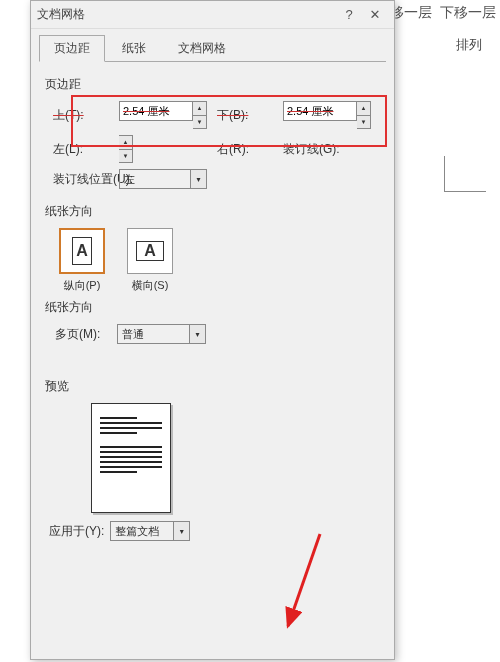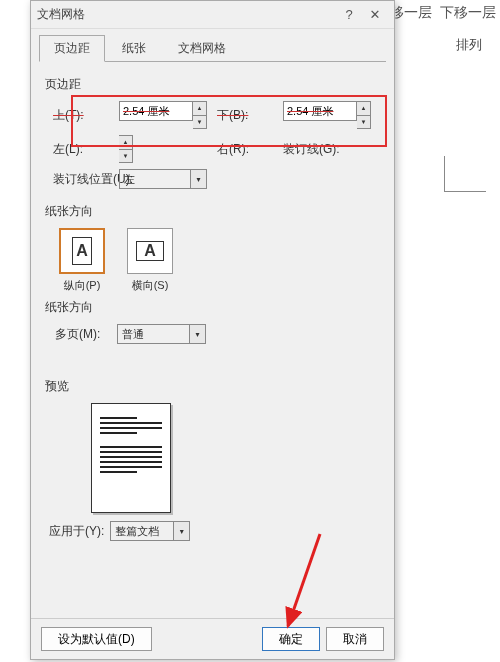--- a/index.html
+++ b/index.html
@@ -152,26 +152,20 @@
 
     <div class="apply-row">
       <div>应用于(Y):</div>
       <div class="select" style="width:80px;">
         <div class="val">整篇文档</div>
         <div class="arr">▾</div>
       </div>
     </div>
   </div>
 
-  <div class="footer">
-    <div class="btn">设为默认值(D)</div>
-    <div style="flex:1;"></div>
-    <div class="btn primary">确定</div>
-    <div class="btn">取消</div>
-  </div>
 
   <div class="highlight-box" style="top:94px; left:40px; width:316px; height:52px;"></div>
 </div>
 
 <svg class="arrow-annot" style="top:530px; left:230px;" width="100" height="110">
   <defs>
       <marker id="ah" markerWidth="8" markerHeight="8" refX="6" refY="3" orient="auto">
         <path d="M0,0 L7,3 L0,6 Z" fill="#e02020"></path>
       </marker>
     </defs>

